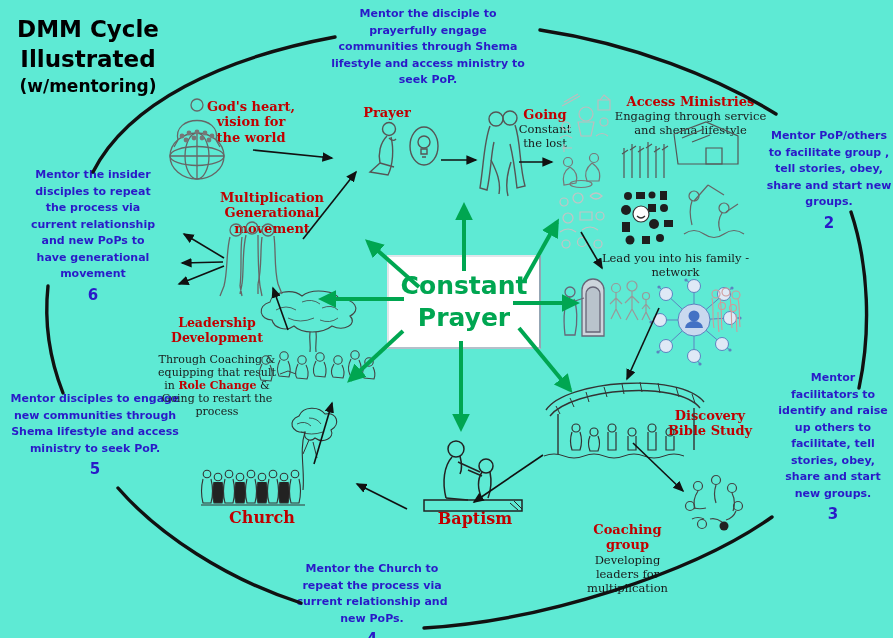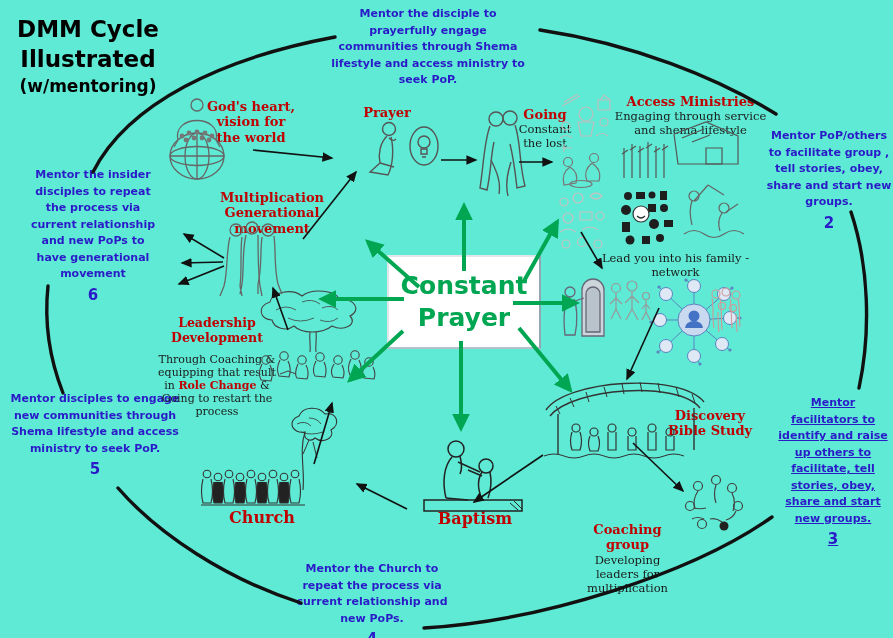--- a/index.html
+++ b/index.html
@@ -38,21 +38,21 @@
   </div>
 
   <div class="note" style="left:330px;top:6px;width:196px;">
     <div>Mentor the disciple to prayerfully engage communities through Shema lifestyle and access ministry to seek PoP.</div>
     <div class="num"></div>
   </div>
   <div class="note" style="left:766px;top:128px;width:126px;">
     <div>Mentor PoP/others to facilitate group , tell stories, obey, share and start new groups.</div>
     <div class="num">2</div>
   </div>
-  <div class="note" style="left:776px;top:395px;width:114px;text-decoration:underline;">
+  <div class="note" style="left:776px;top:370px;width:114px;">
     <div>Mentor facilitators to identify and raise up others to facilitate, tell stories, obey, share and start new groups.</div>
     <div class="num">3</div>
   </div>
   <div class="note" style="left:296px;top:561px;width:152px;">
     <div>Mentor the Church to repeat the process via current relationship and new PoPs.</div>
     <div class="num">4</div>
   </div>
   <div class="note" style="left:2px;top:391px;width:186px;">
     <div>Mentor disciples to engage new communities through Shema lifestyle and access ministry to seek PoP.</div>
     <div class="num">5</div>

